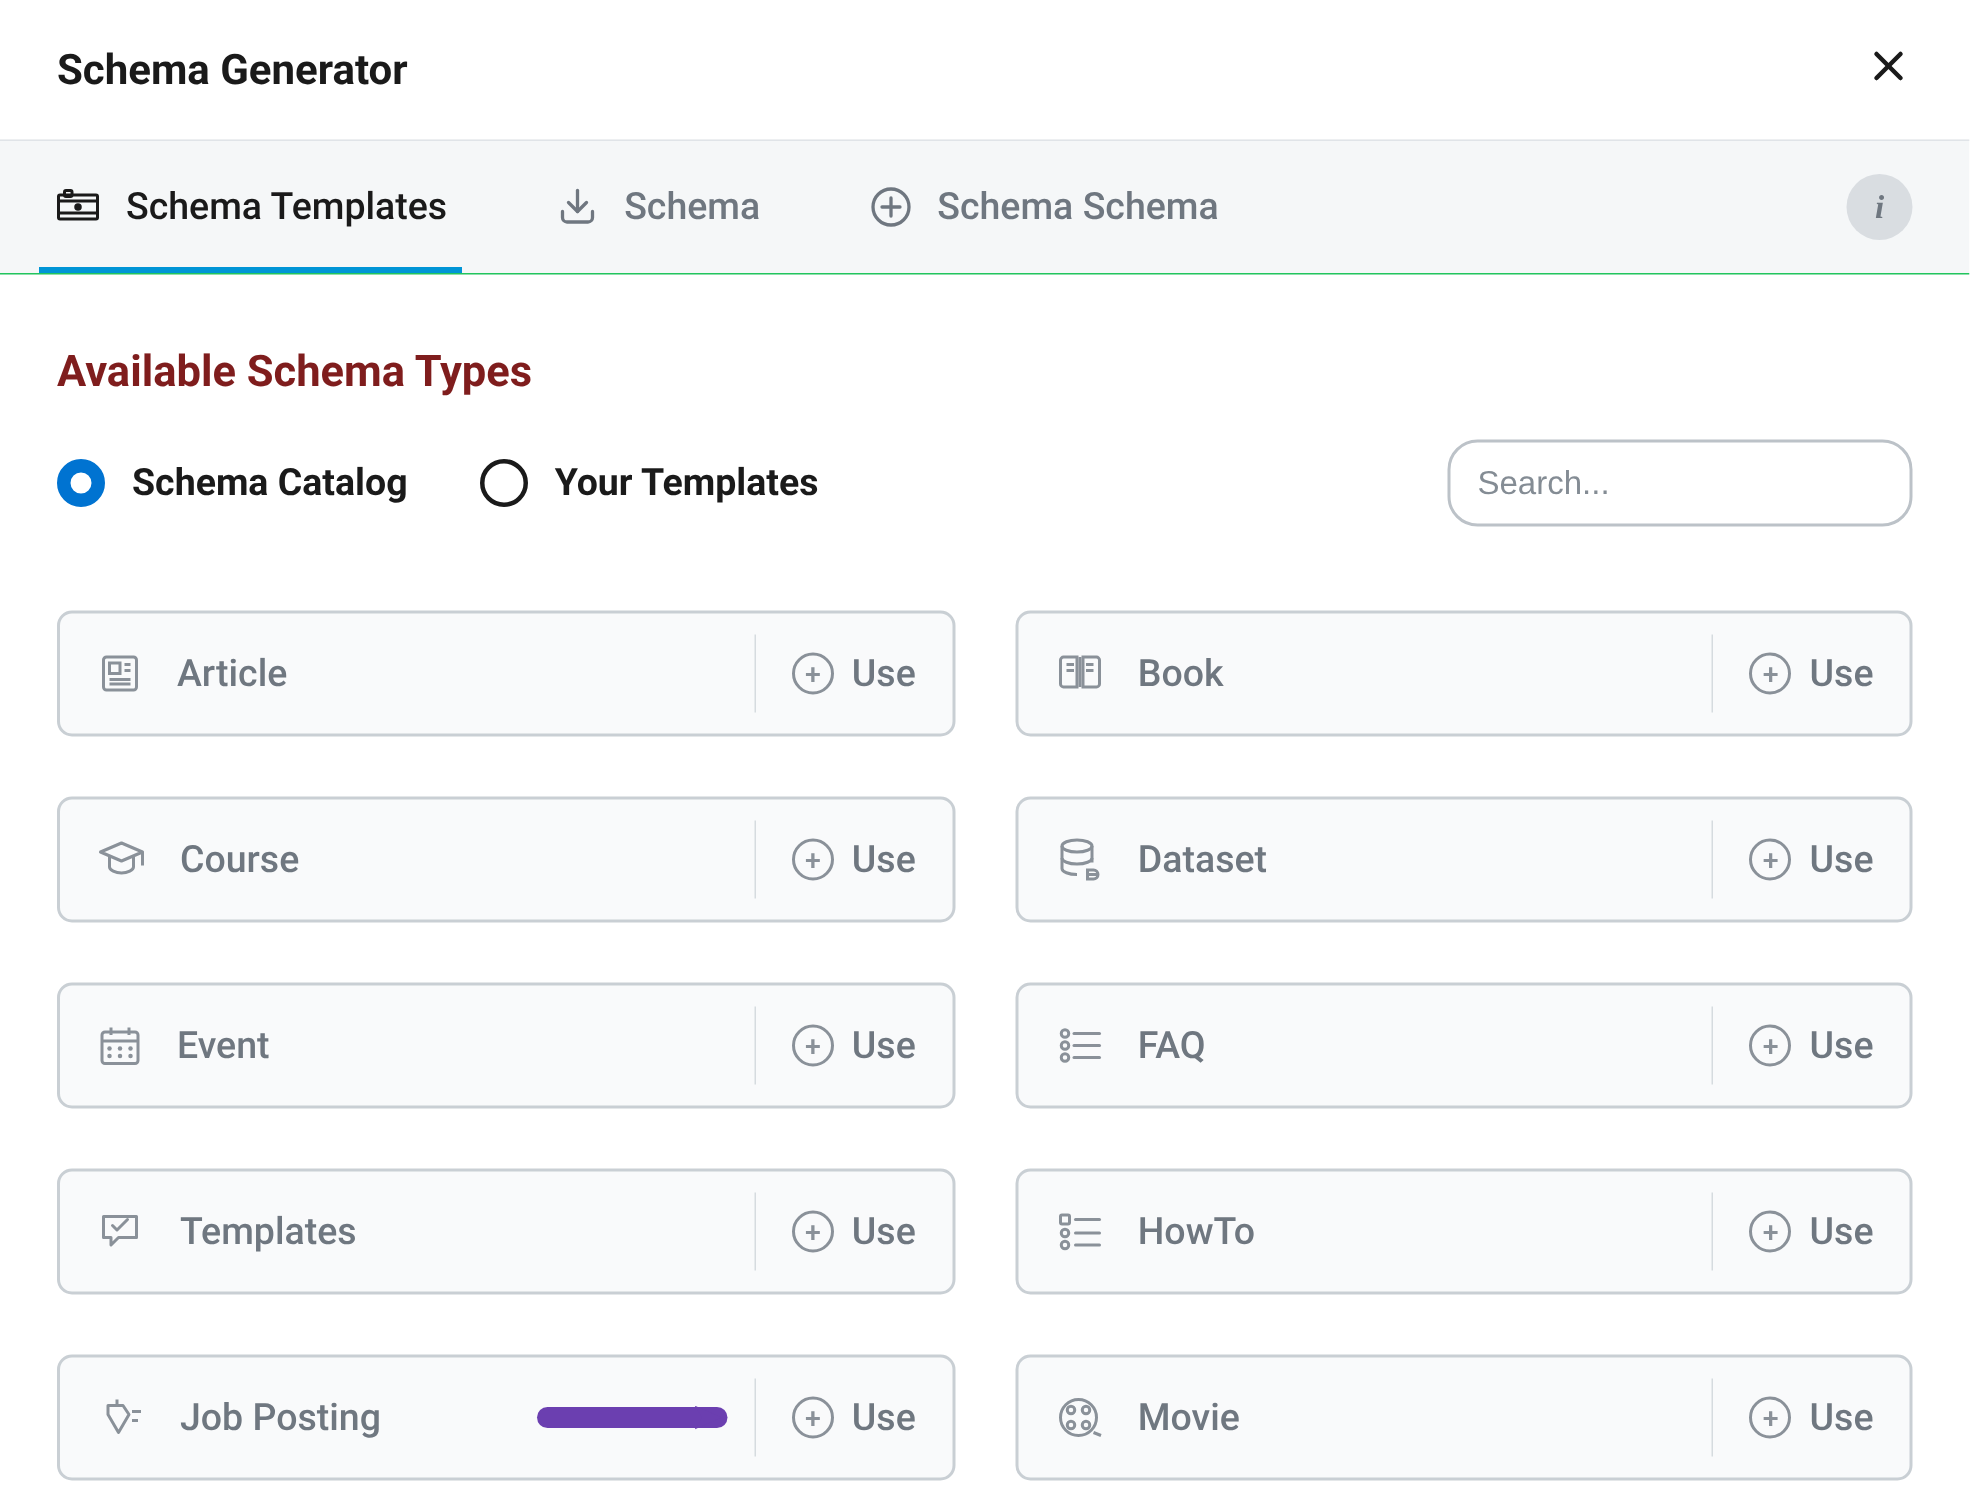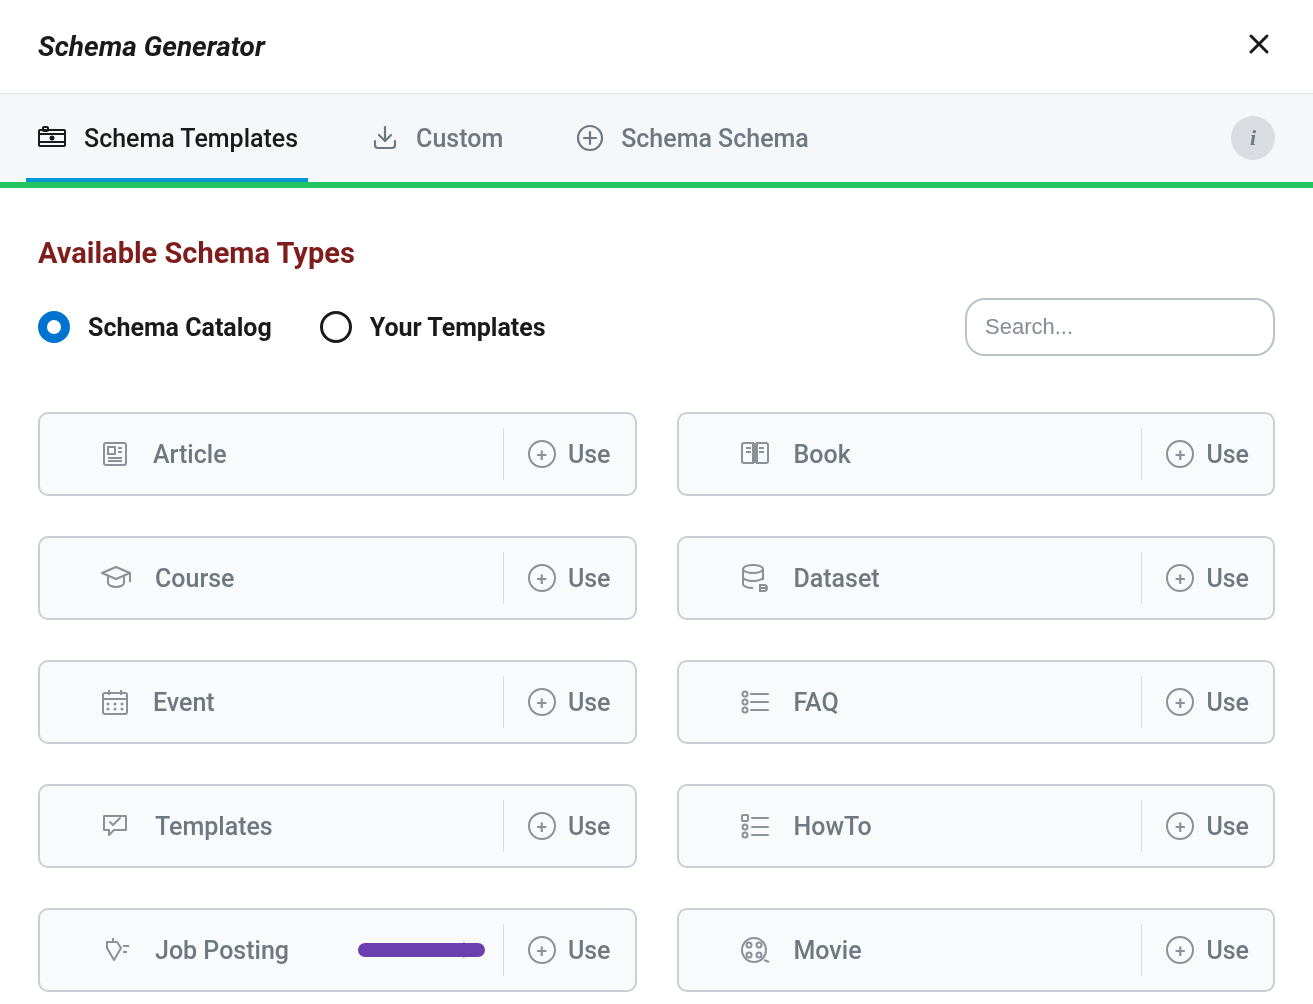--- a/index.html
+++ b/index.html
@@ -13,42 +13,41 @@
   .modal {
     width: 100%;
     background: #fff;
   }
   
   .header {
     display: flex;
     align-items: center;
     justify-content: space-between;
     padding: 28px 38px 28px 38px;
-    font-style: italic;
   }
   .header-title {
     font-size: 28px;
     font-weight: 700;
     color: #1a1a1a;
   }
   .close-btn {
     font-size: 28px;
     line-height: 1;
     color: #1a1a1a;
     cursor: pointer;
     padding: 4px;
   }
   
   .tabs-row {
     display: flex;
     align-items: center;
     justify-content: space-between;
     background: #f5f7f8;
     border-top: 1px solid #e0e4e8;
-    border-bottom: 6px solid #22c55e;
+    border-bottom: 1px solid #22c55e;
     padding: 0 38px 0 30px;
     position: relative;
   }
   .tabs {
     display: flex;
     align-items: stretch;
     gap: 60px;
   }
   .tab {
     display: flex;
@@ -151,21 +150,20 @@
   }
   .card {
     display: flex;
     align-items: stretch;
     border: 2px solid #c9cfd4;
     border-radius: 10px;
     background: #f9fafb;
     height: 84px;
     overflow: visible;
     position: relative;
-    padding-left: 35px;
   }
   .card-left {
     display: flex;
     align-items: center;
     gap: 22px;
     padding: 0 24px;
     flex: 1 1 auto;
     min-width: 0;
   }
   .card-left .label {
@@ -238,21 +236,21 @@
         </svg>
         <span>Schema Templates</span>
       </div>
 
       <div class="tab">
         <svg class="ic" width="30" height="30" viewBox="0 0 30 30" fill="none" stroke="#6f7780" stroke-width="2.2" stroke-linecap="round" stroke-linejoin="round">
           <path d="M5 18v4a3 3 0 0 0 3 3h14a3 3 0 0 0 3-3v-4"></path>
           <line x1="15" y1="4" x2="15" y2="18"></line>
           <polyline points="9,12 15,18 21,12"></polyline>
         </svg>
-        <span>Custom</span>
+        <span>Schema</span>
       </div>
 
       <div class="tab">
         <svg class="ic" width="30" height="30" viewBox="0 0 30 30" fill="none" stroke="#6f7780" stroke-width="2.2" stroke-linecap="round">
           <circle cx="15" cy="15" r="12"></circle>
           <line x1="15" y1="9" x2="15" y2="21"></line>
           <line x1="9" y1="15" x2="21" y2="15"></line>
         </svg>
         <span>Schema Schema</span>
       </div>

